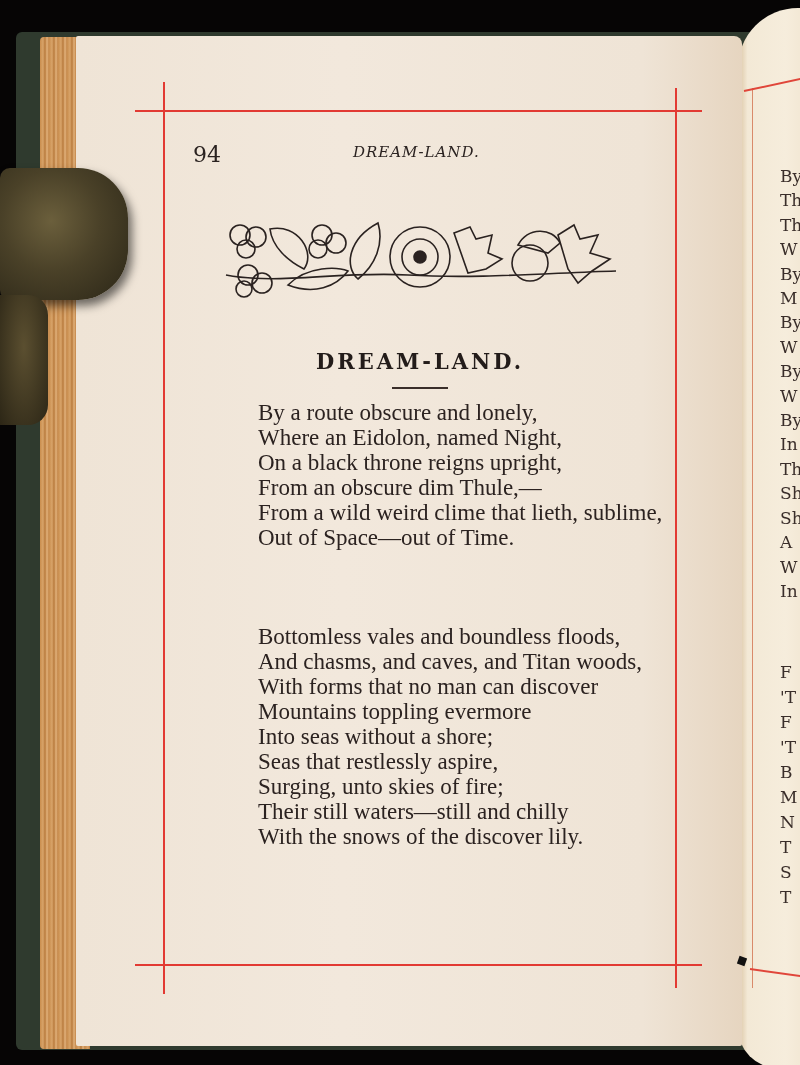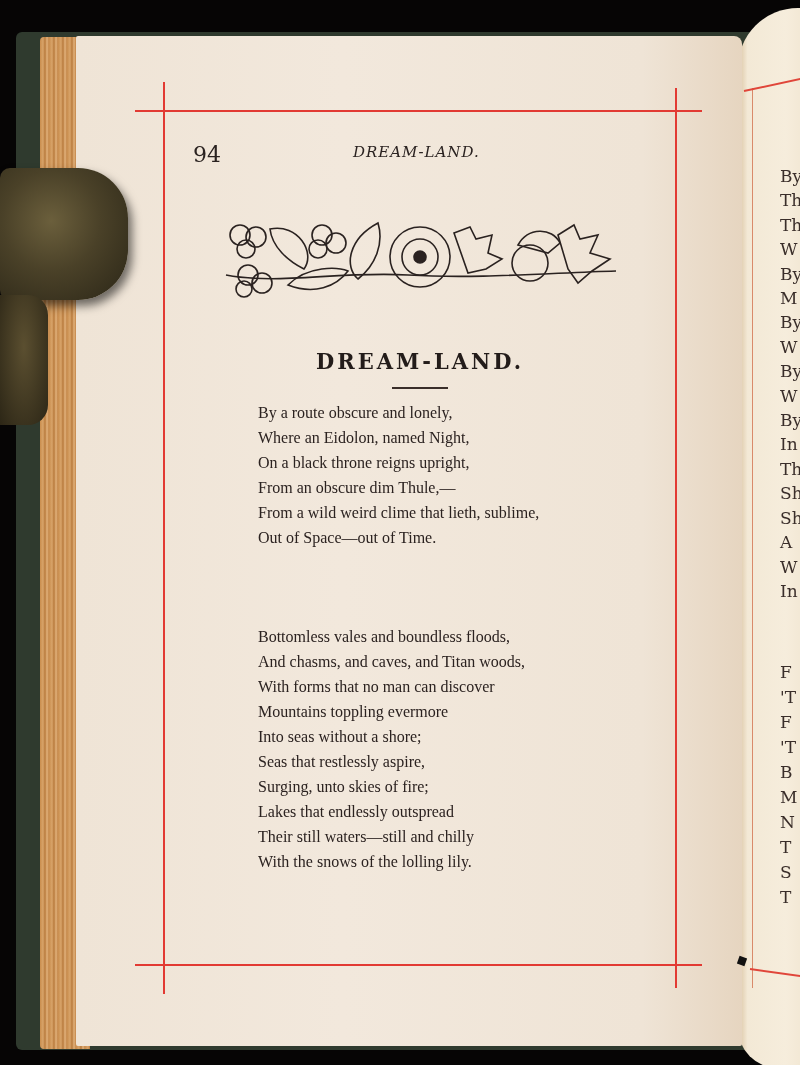--- a/index.html
+++ b/index.html
@@ -92,21 +92,21 @@
       position: absolute; left: 250px; top: 348px; width: 340px; text-align: center;
       font-family: "DejaVu Serif", serif; font-size: 21px; letter-spacing: 3px;
       color: #231c1a; font-weight: bold; transform: scaleY(1.1);
     }
     .title-rule {
       position: absolute; left: 392px; top: 387px; width: 56px; height: 2px; background: #3a2e2a;
     }
 
     .stanza {
       position: absolute; left: 258px;
-      font-family: "Liberation Serif", serif; font-size: 16px; color: #2b2220;
+      font-family: "Liberation Serif", serif; font-size: 23px; color: #2b2220;
       line-height: 25px;
     }
     .stanza.s1 { top: 400px; }
     .stanza.s2 { top: 624px; }
     .line { white-space: nowrap; }
 
     .latch {
       position: absolute; left: 738px; top: 957px; width: 8px; height: 8px;
       background: #111; transform: rotate(20deg);
     }
@@ -207,21 +207,20 @@
   </div>
 
   <div class="stanza s2">
     <div class="line">Bottomless vales and boundless floods,</div>
     <div class="line">And chasms, and caves, and Titan woods,</div>
     <div class="line">With forms that no man can discover</div>
     <div class="line">Mountains toppling evermore</div>
     <div class="line">Into seas without a shore;</div>
     <div class="line">Seas that restlessly aspire,</div>
     <div class="line">Surging, unto skies of fire;</div>
-    <div class="line">Lakes that endlessly outspread</div>
     <div class="line">Their still waters—still and chilly</div>
-    <div class="line">With the snows of the lolling lily.</div>
+    <div class="line">With the snows of the discover lily.</div>
   </div>
 
   <div class="clasp"></div>
   <div class="clasp-lower"></div>
   <div class="latch"></div>
 </div>
 
 </body></html>

